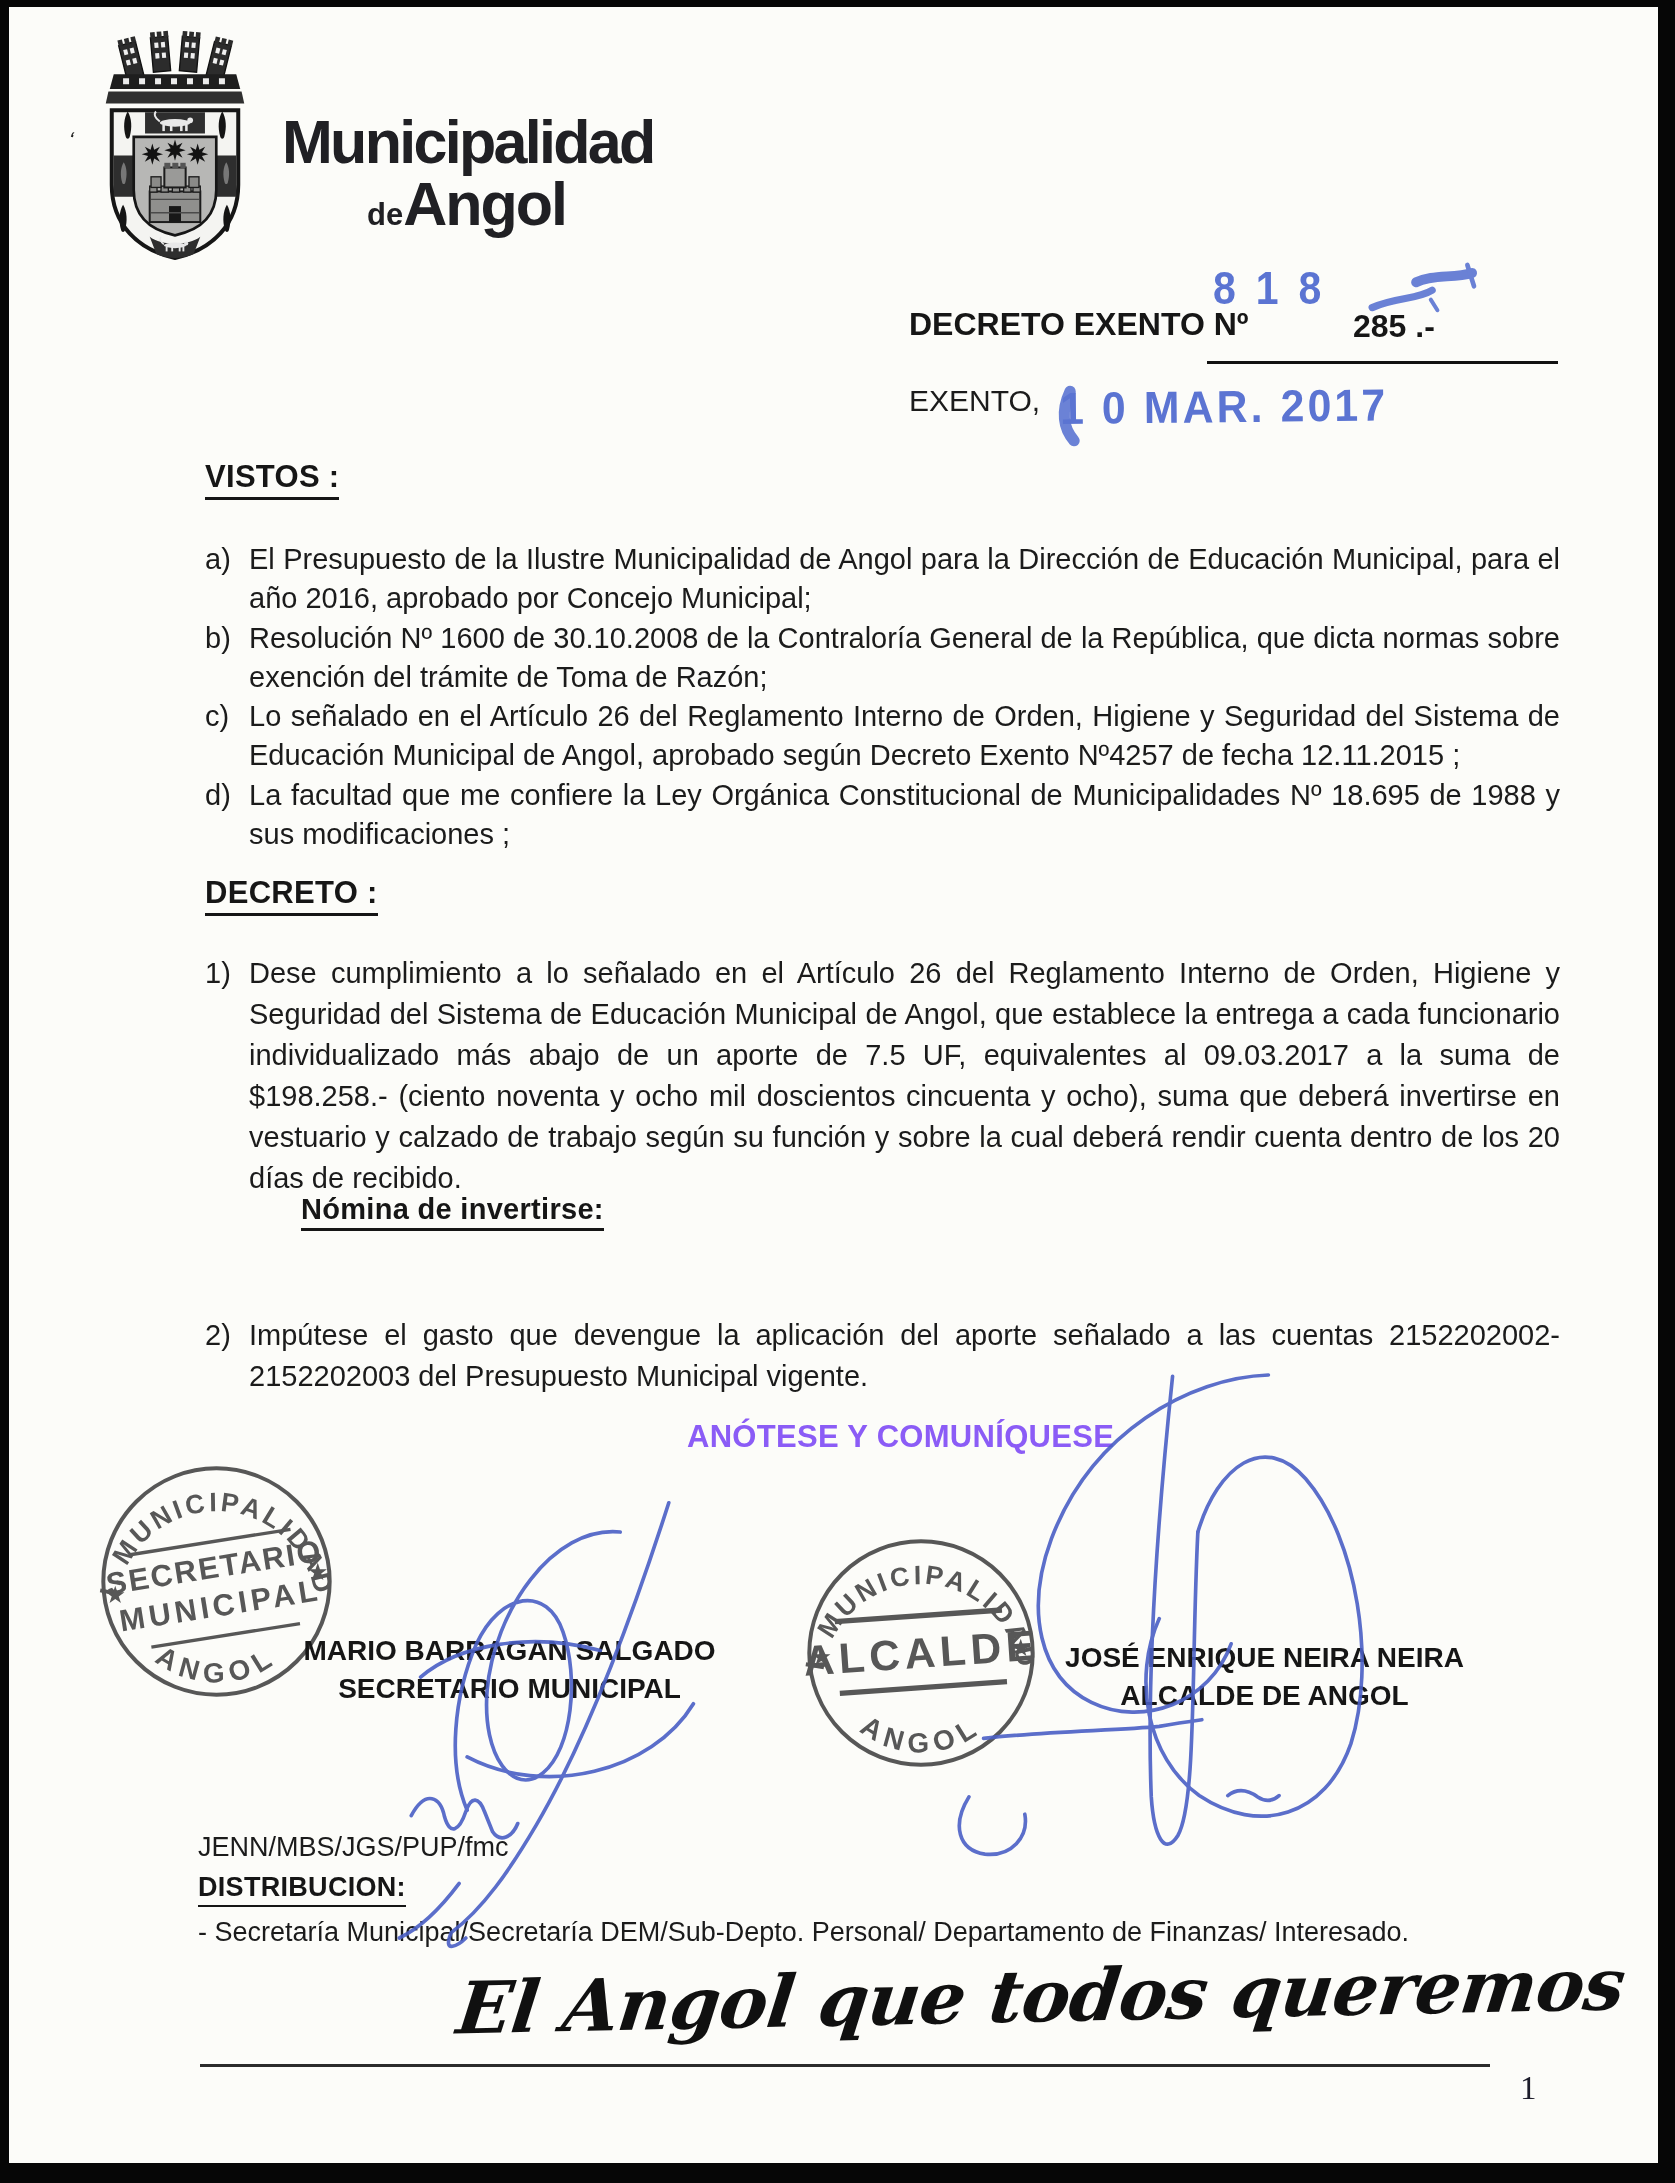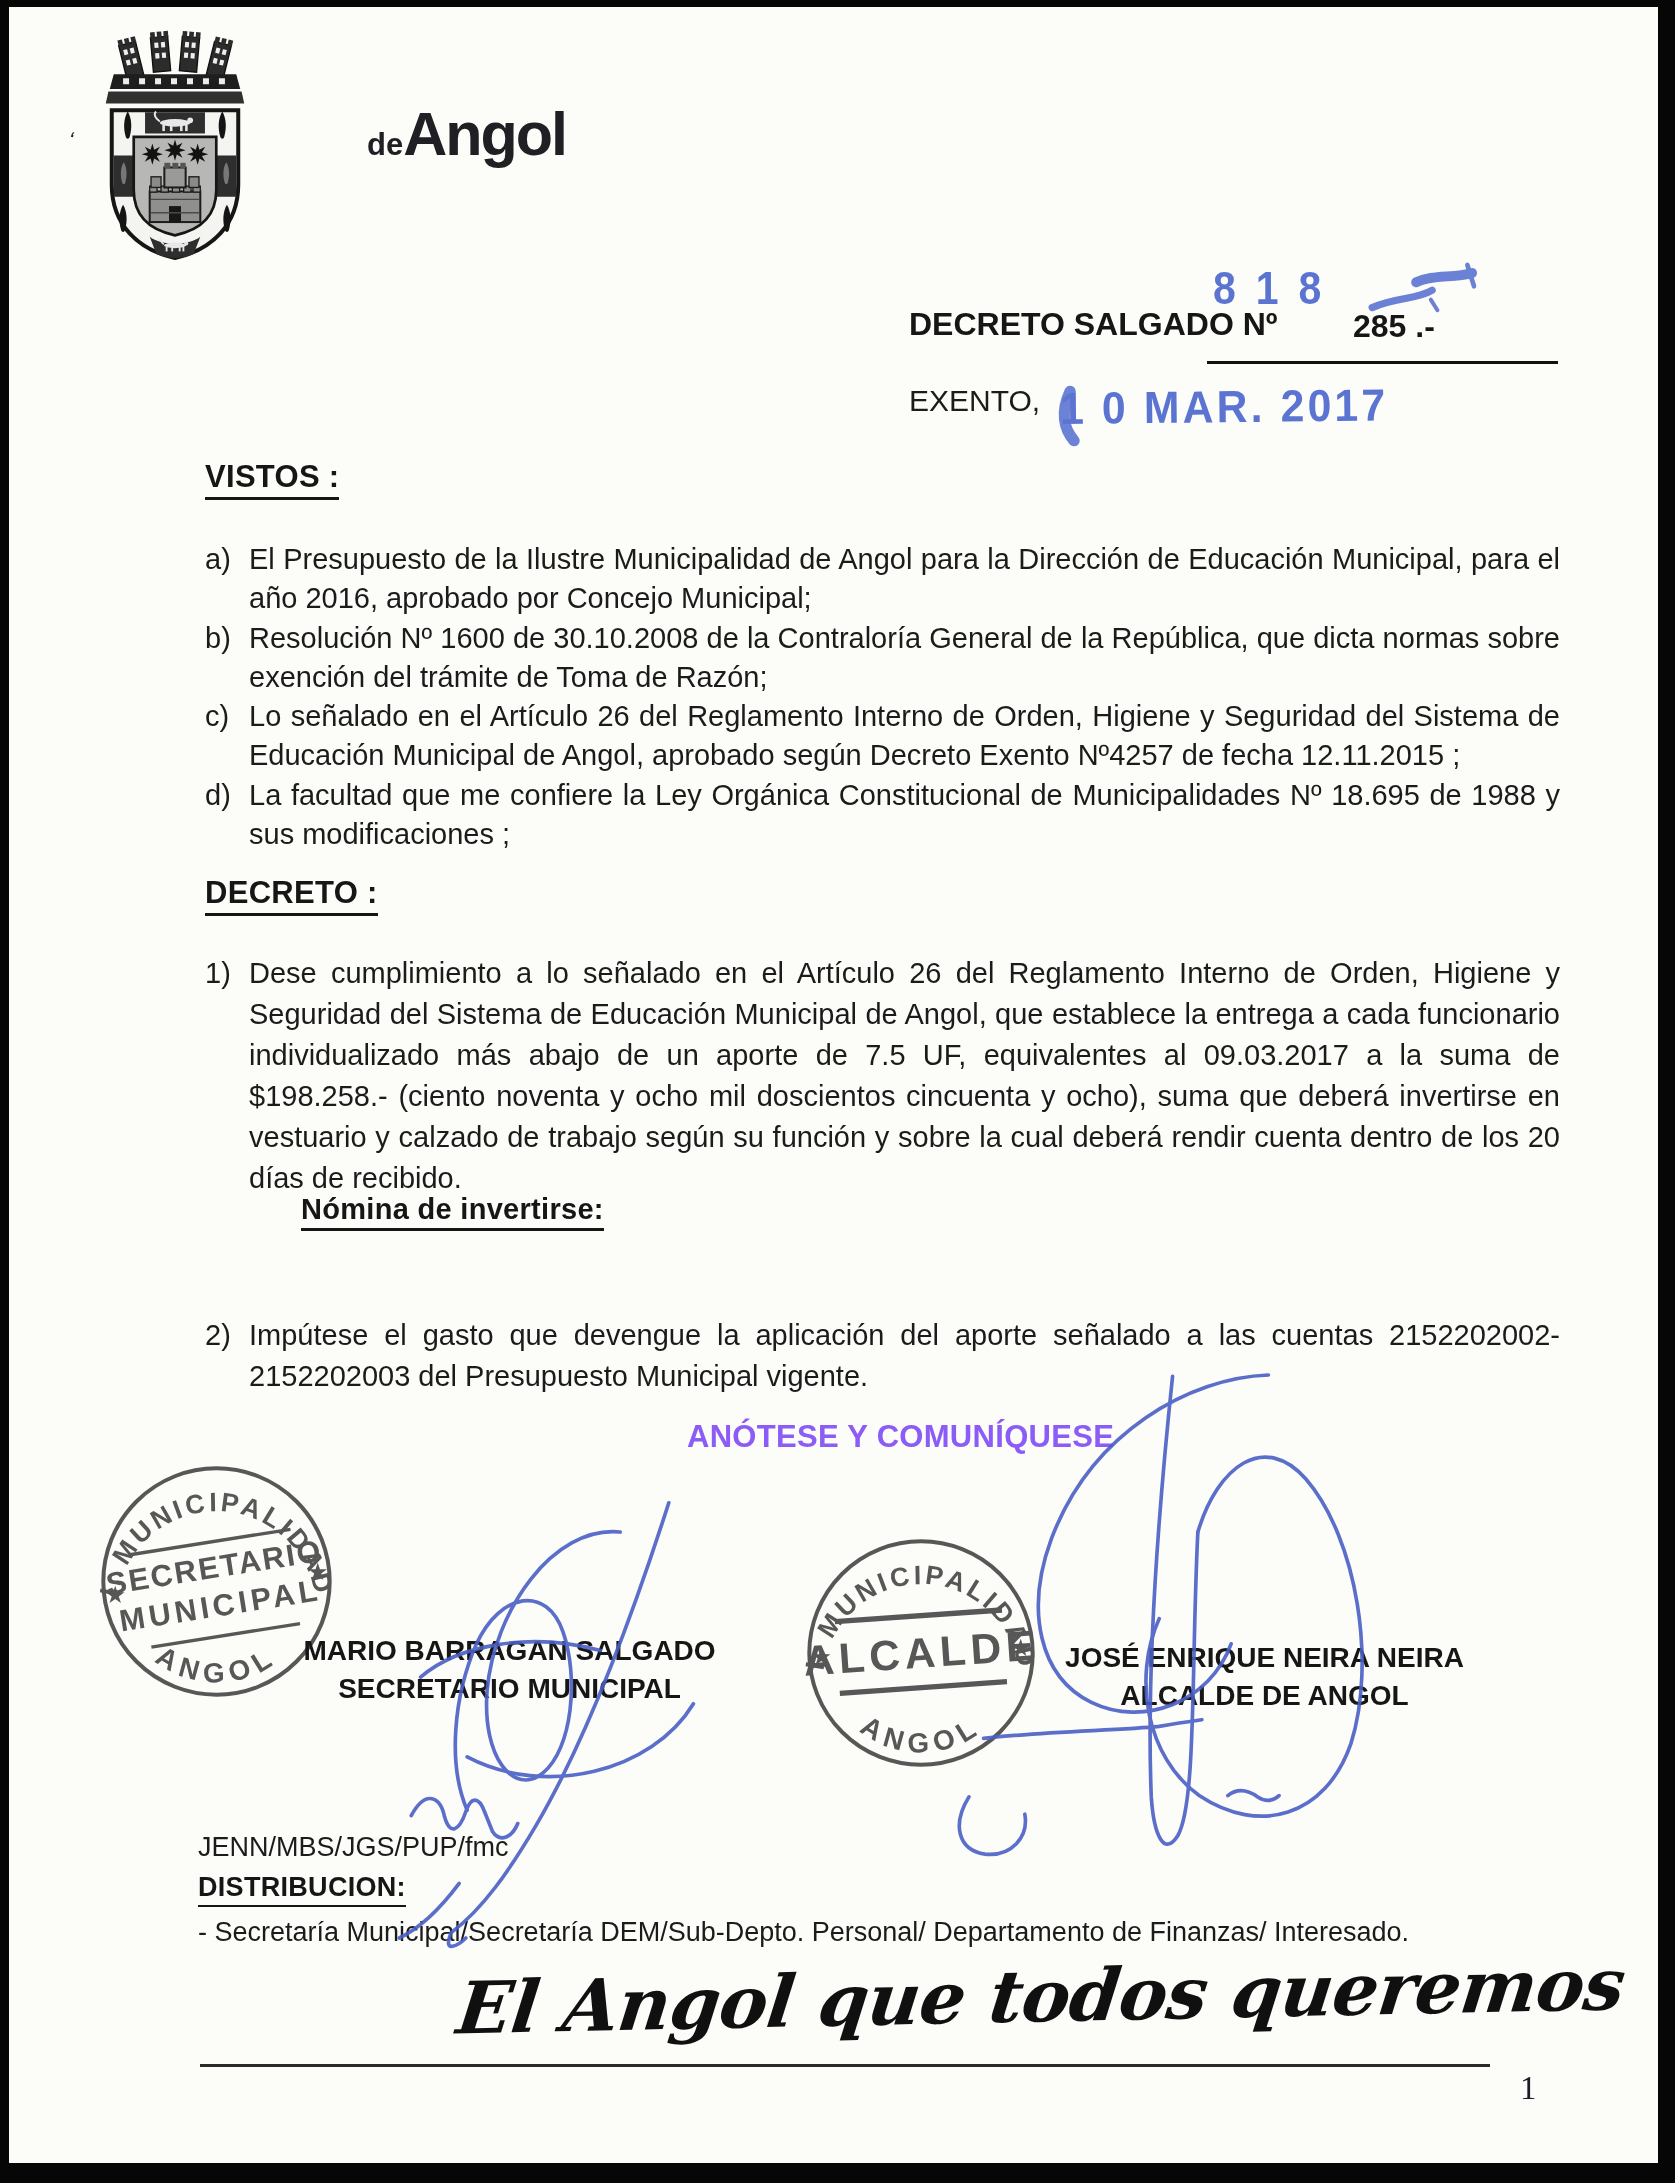--- a/index.html
+++ b/index.html
@@ -121,27 +121,28 @@
       <rect x="158" y="207" width="8" height="8" fill="#555"></rect>
       <rect x="114" y="228" width="15" height="16" fill="#8a8a88" stroke="#1c1c1c" stroke-width="2"></rect>
       <rect x="171" y="228" width="15" height="16" fill="#8a8a88" stroke="#1c1c1c" stroke-width="2"></rect>
       <rect x="141" y="272" width="18" height="24" fill="#181818"></rect>
       <line x1="114" y1="262" x2="186" y2="262" stroke="#4a4a4a" stroke-width="2"></line>
       <line x1="114" y1="282" x2="186" y2="282" stroke="#4a4a4a" stroke-width="2"></line>
     </g>
   </svg>
 
   <div class="abs" style="left:282px; top:107px;">
+    <div class="wordmark1">Municipalidad</div>
     <div class="wordmark2"><span class="de">de</span><span>Angol</span></div>
   </div>
 
   <div class="abs" style="left:68px; top:128px; font-size:22.6px; color:#222; transform:rotate(18deg);">ʻ</div>
 
   <div class="abs blue stamp-digits" style="left:1213px; top:265px;">818</div>
-  <div class="abs bold" style="left:909px; top:306px; font-size:32px; color:#161616;">DECRETO SALGADO Nº</div>
+  <div class="abs bold" style="left:909px; top:306px; font-size:32px; color:#161616;">DECRETO EXENTO Nº</div>
   <div class="abs bold" style="left:1353px; top:308px; font-size:32px; color:#161616;">285 .-</div>
   <div class="abs rule" style="left:1207px; top:361px; width:351px; background:#111;"></div>
   <div class="abs" style="left:909px; top:384px; font-size:30px; color:#1b1b1b;">EXENTO,</div>
   <div class="abs blue date-stamp" style="left:1060px; top:383px;">1 0 MAR. 2017</div>
 
   <div class="abs" style="left:205px; top:459px;">
     <span class="head-underline">VISTOS :</span>
   </div>
   <div class="abs doc list" style="left:205px; top:540px;">
     <div class="list-item">

